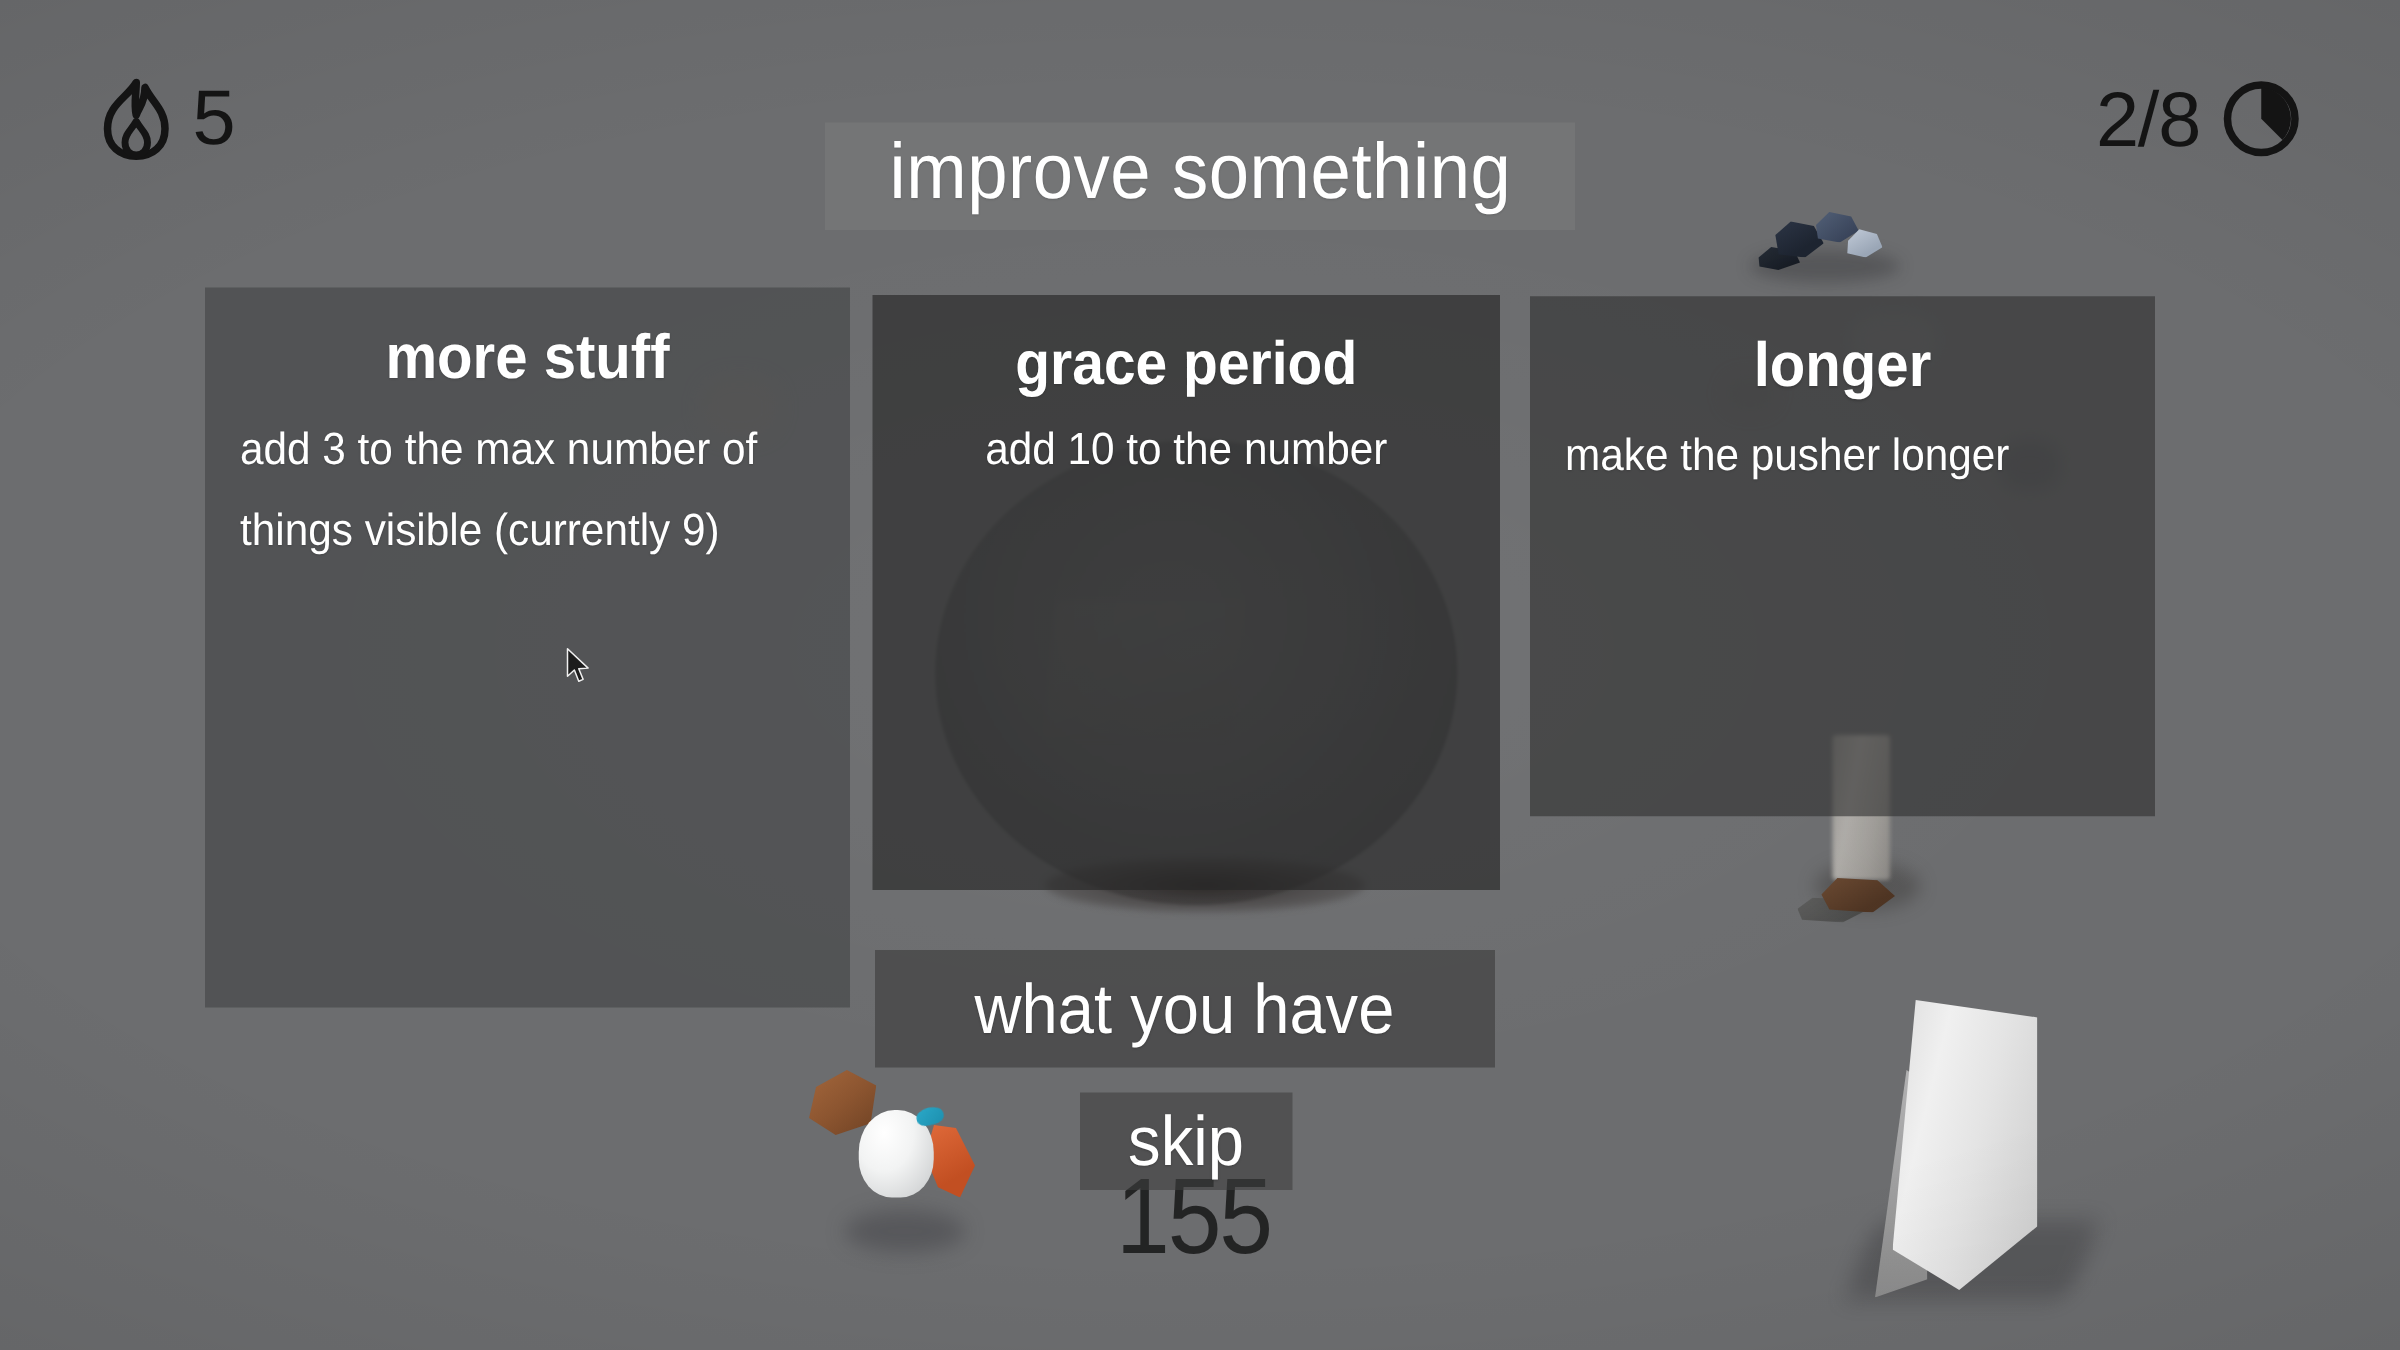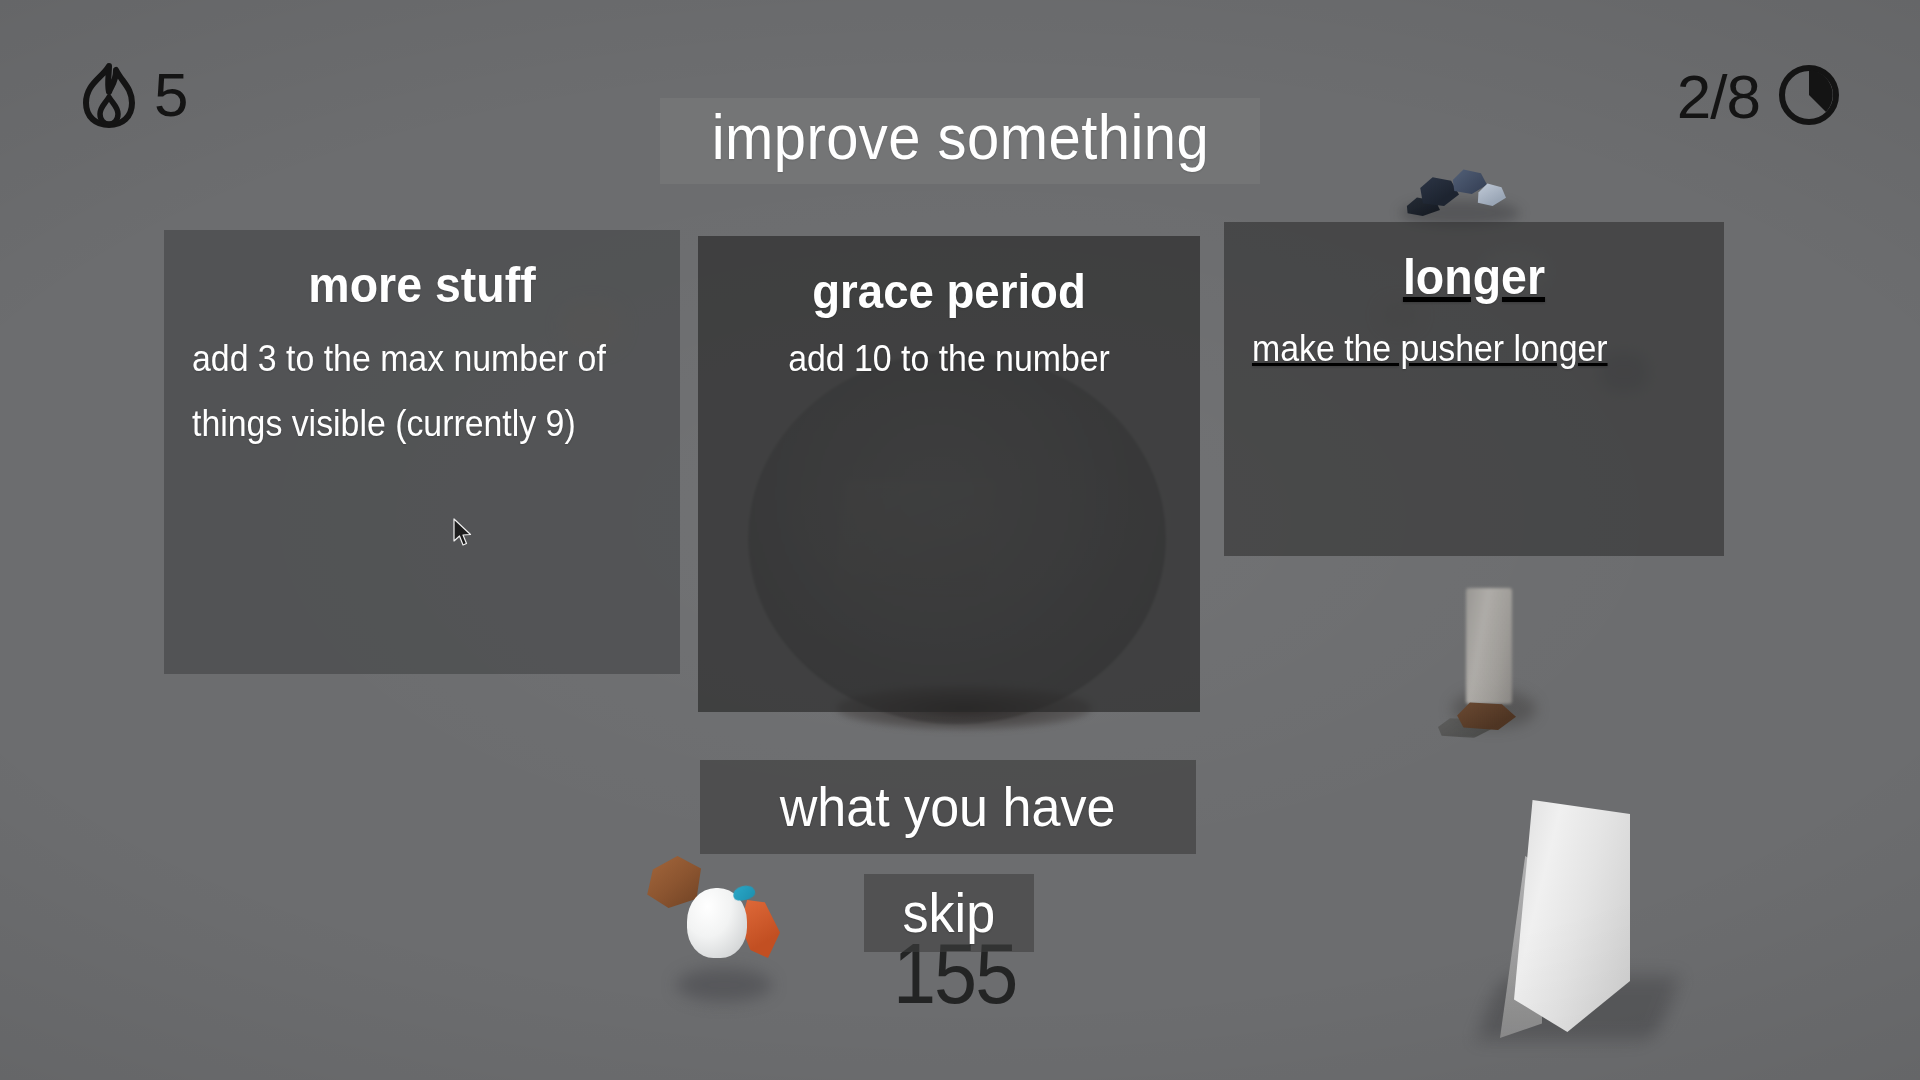--- a/index.html
+++ b/index.html
@@ -184,23 +184,23 @@
   .card-desc{
     font-family:"Liberation Sans", sans-serif;
     color:#ffffff;font-weight:400;
     font-size:36px;line-height:65px;
     text-align:left;
     transform:scaleX(.94);
     transform-origin:left center;
     text-shadow:0 1px 2px rgba(0,0,0,.18);
   }
 
-  #card-0{left:164px;top:230px;width:516px;height:444px;background:rgba(66,67,69,.62);}
+  #card-0{left:164px;top:230px;width:516px;height:576px;background:rgba(66,67,69,.62);}
   #card-1{left:698px;top:236px;width:502px;height:476px;background:rgba(40,40,40,.66);}
-  #card-2{left:1224px;top:222px;width:500px;height:334px;background:rgba(46,46,46,.60);text-decoration:underline;}
+  #card-2{left:1224px;top:237px;width:500px;height:416px;background:rgba(46,46,46,.60);}
 
   #card-1 .card-title{font-size:49px;margin-bottom:6px;}
   #card-1 .card-desc{text-align:center;transform-origin:center center;}
   #card-2 .card-title{font-size:50px;margin-bottom:10px;}
 
   
   .score-ghost{
     position:absolute;left:886px;top:930px;
     font-family:"Liberation Sans", sans-serif;
     font-size:86px;line-height:86px;font-weight:400;

